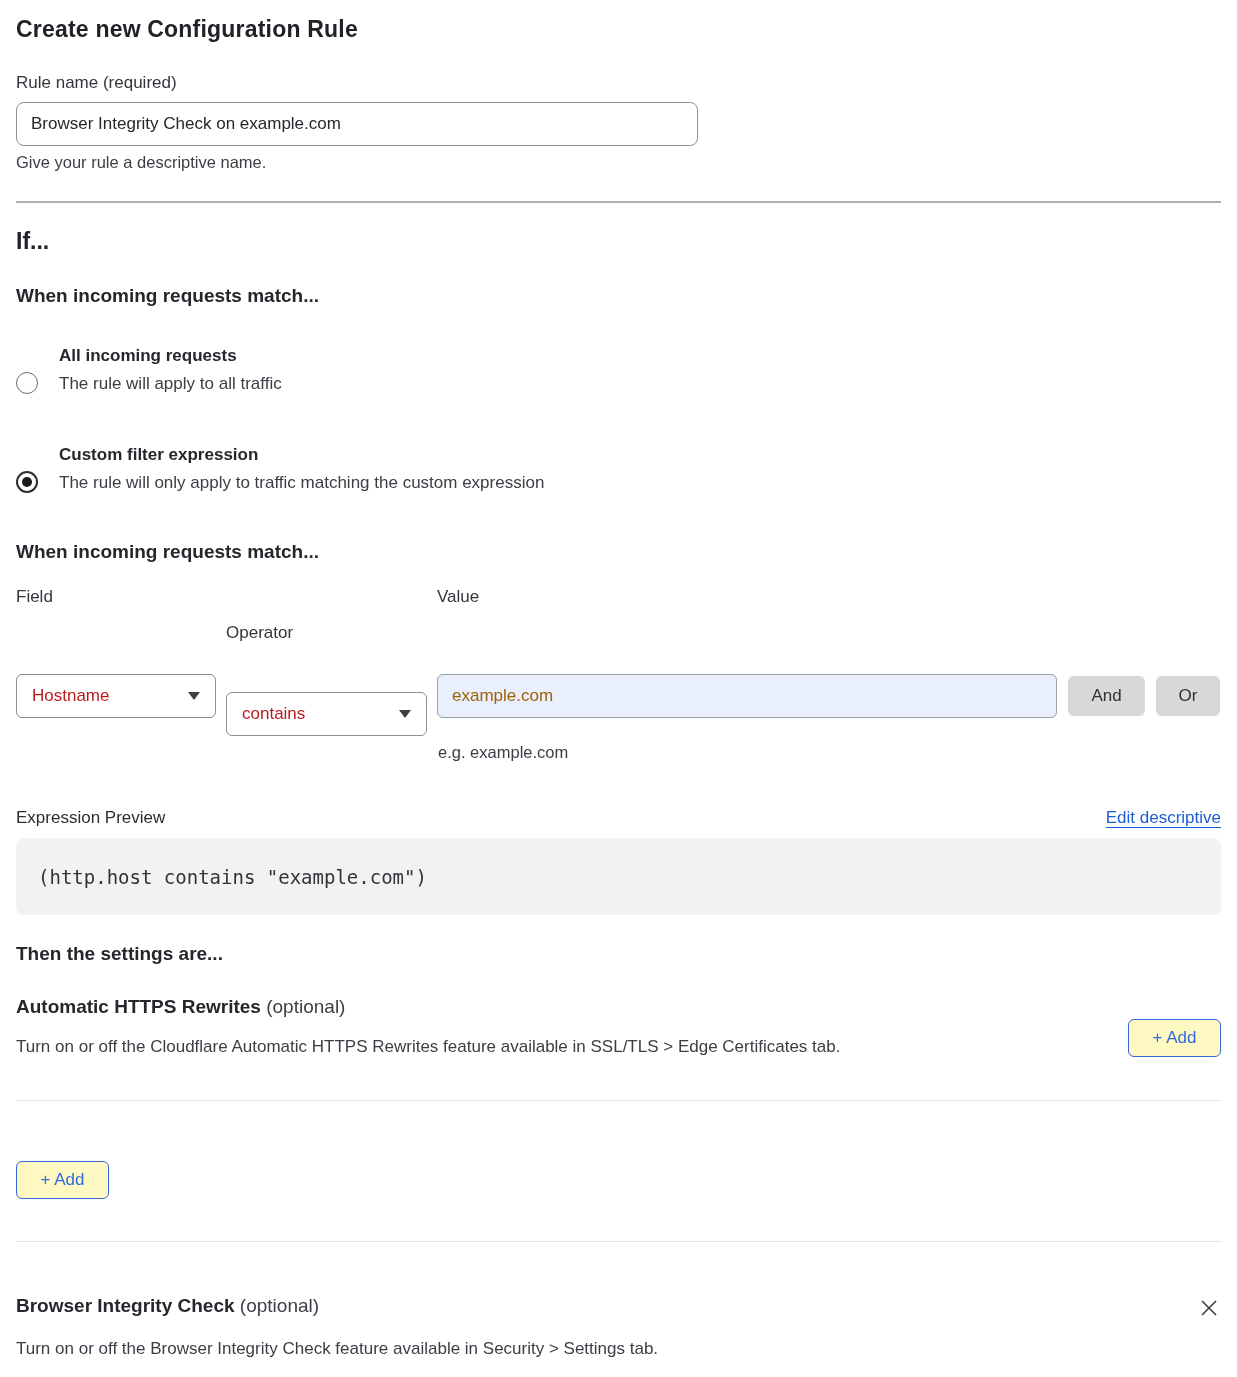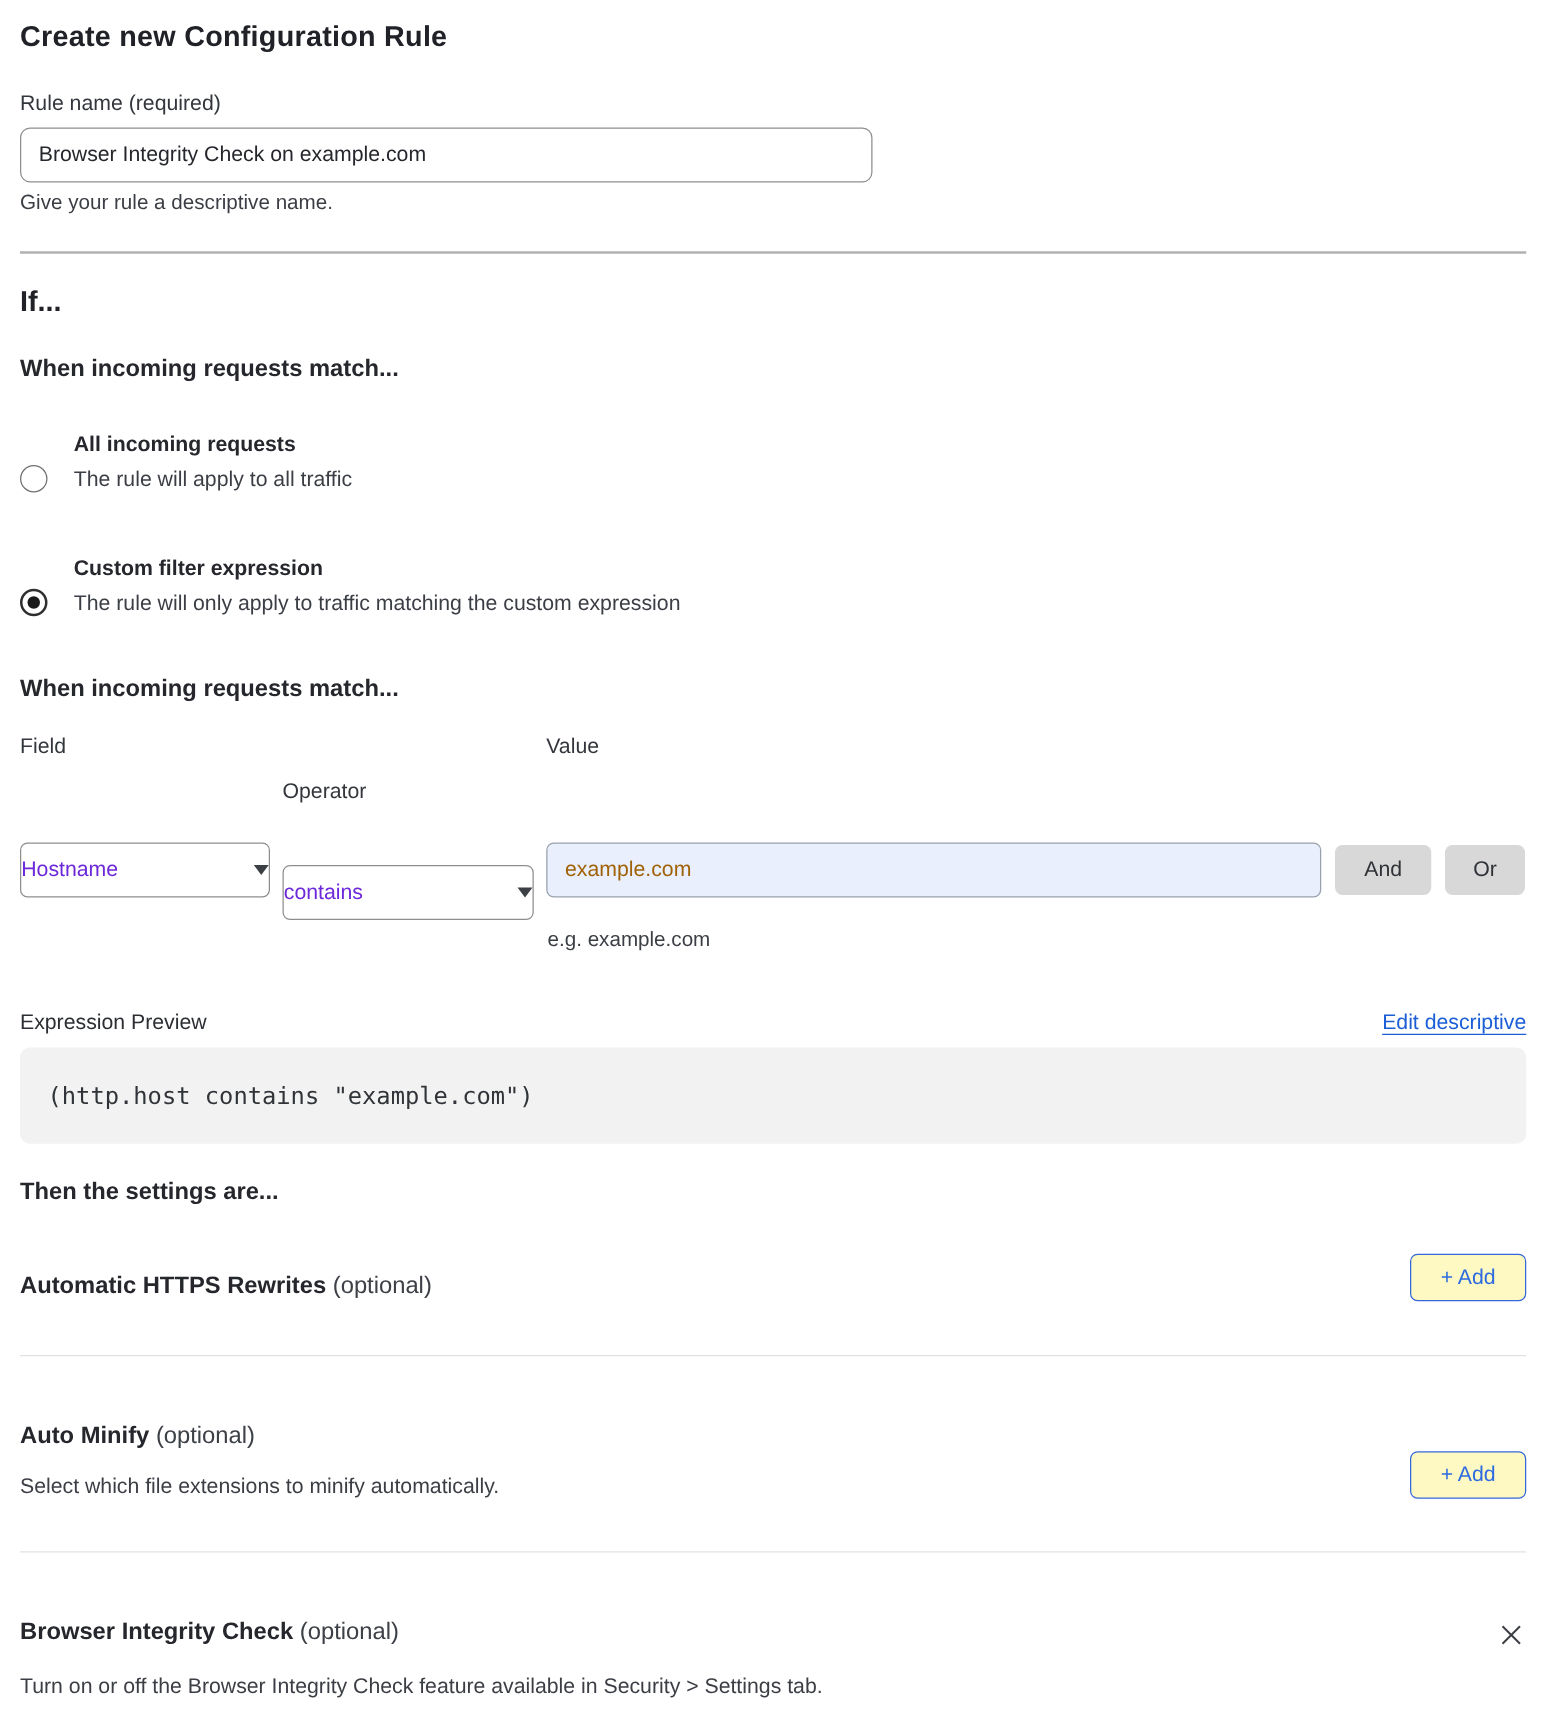--- a/index.html
+++ b/index.html
@@ -46,21 +46,21 @@
   .builder-labels { display: flex; gap: 10px; margin-top: 24px; }
   .builder-labels .col-label { font-size: 17px; color: #33363c; }
   .col-field { width: 200px; }
   .col-operator { width: 201px; margin-top: 36px; }
   .col-value { width: 620px; }
 
   .builder-row { display: flex; gap: 10px; margin-top: 13px; align-items: center; }
   .select-box {
     height: 44px; border: 1px solid #8e8e8e; border-radius: 6px; background: #fff;
     display: flex; align-items: center; justify-content: space-between;
-    padding: 0 0; font-size: 17px; color: #6d28d9; cursor: pointer;
+    padding: 0 15px; font-size: 17px; color: #b91c1c; cursor: pointer;
   }
   .chevron-down {
     width: 0; height: 0; border-left: 6px solid transparent; border-right: 6px solid transparent;
     border-top: 8px solid #3c3f44;
   }
   .value-input {
     height: 44px; border: 1px solid #99a1ad; border-radius: 6px;
     background: #e9effc; padding: 0 14px; font-size: 17px; font-family: inherit;
     color: #a16207; outline: none;
   }
@@ -181,34 +181,28 @@
 </div>
 
 <h3 class="h-sub h-then">Then the settings are...</h3>
 
 <div class="setting-row setting-1">
   <div>
     <div class="setting-title-line">
       <span class="setting-title">Automatic HTTPS Rewrites</span>
       <span class="setting-optional">(optional)</span>
     </div>
+    <div class="setting-desc">Turn on or off the Cloudflare Automatic HTTPS Rewrites feature available in SSL/TLS &gt; Edge Certificates tab.</div>
   </div>
   <button class="add-button">+ Add</button>
 </div>
 
 <hr class="divider-light div-after-1">
 
 <div class="setting-row setting-2">
-  <div>
-    <div class="setting-title-line">
-      <span class="setting-title">Auto Minify</span>
-      <span class="setting-optional">(optional)</span>
-    </div>
-    <div class="setting-desc">Select which file extensions to minify automatically.</div>
-  </div>
   <button class="add-button">+ Add</button>
 </div>
 
 <hr class="divider-light div-after-2">
 
 <div class="setting-3">
   <div class="setting-3-header">
     <div class="setting-title-line">
       <span class="setting-title">Browser Integrity Check</span>
       <span class="setting-optional">(optional)</span>

